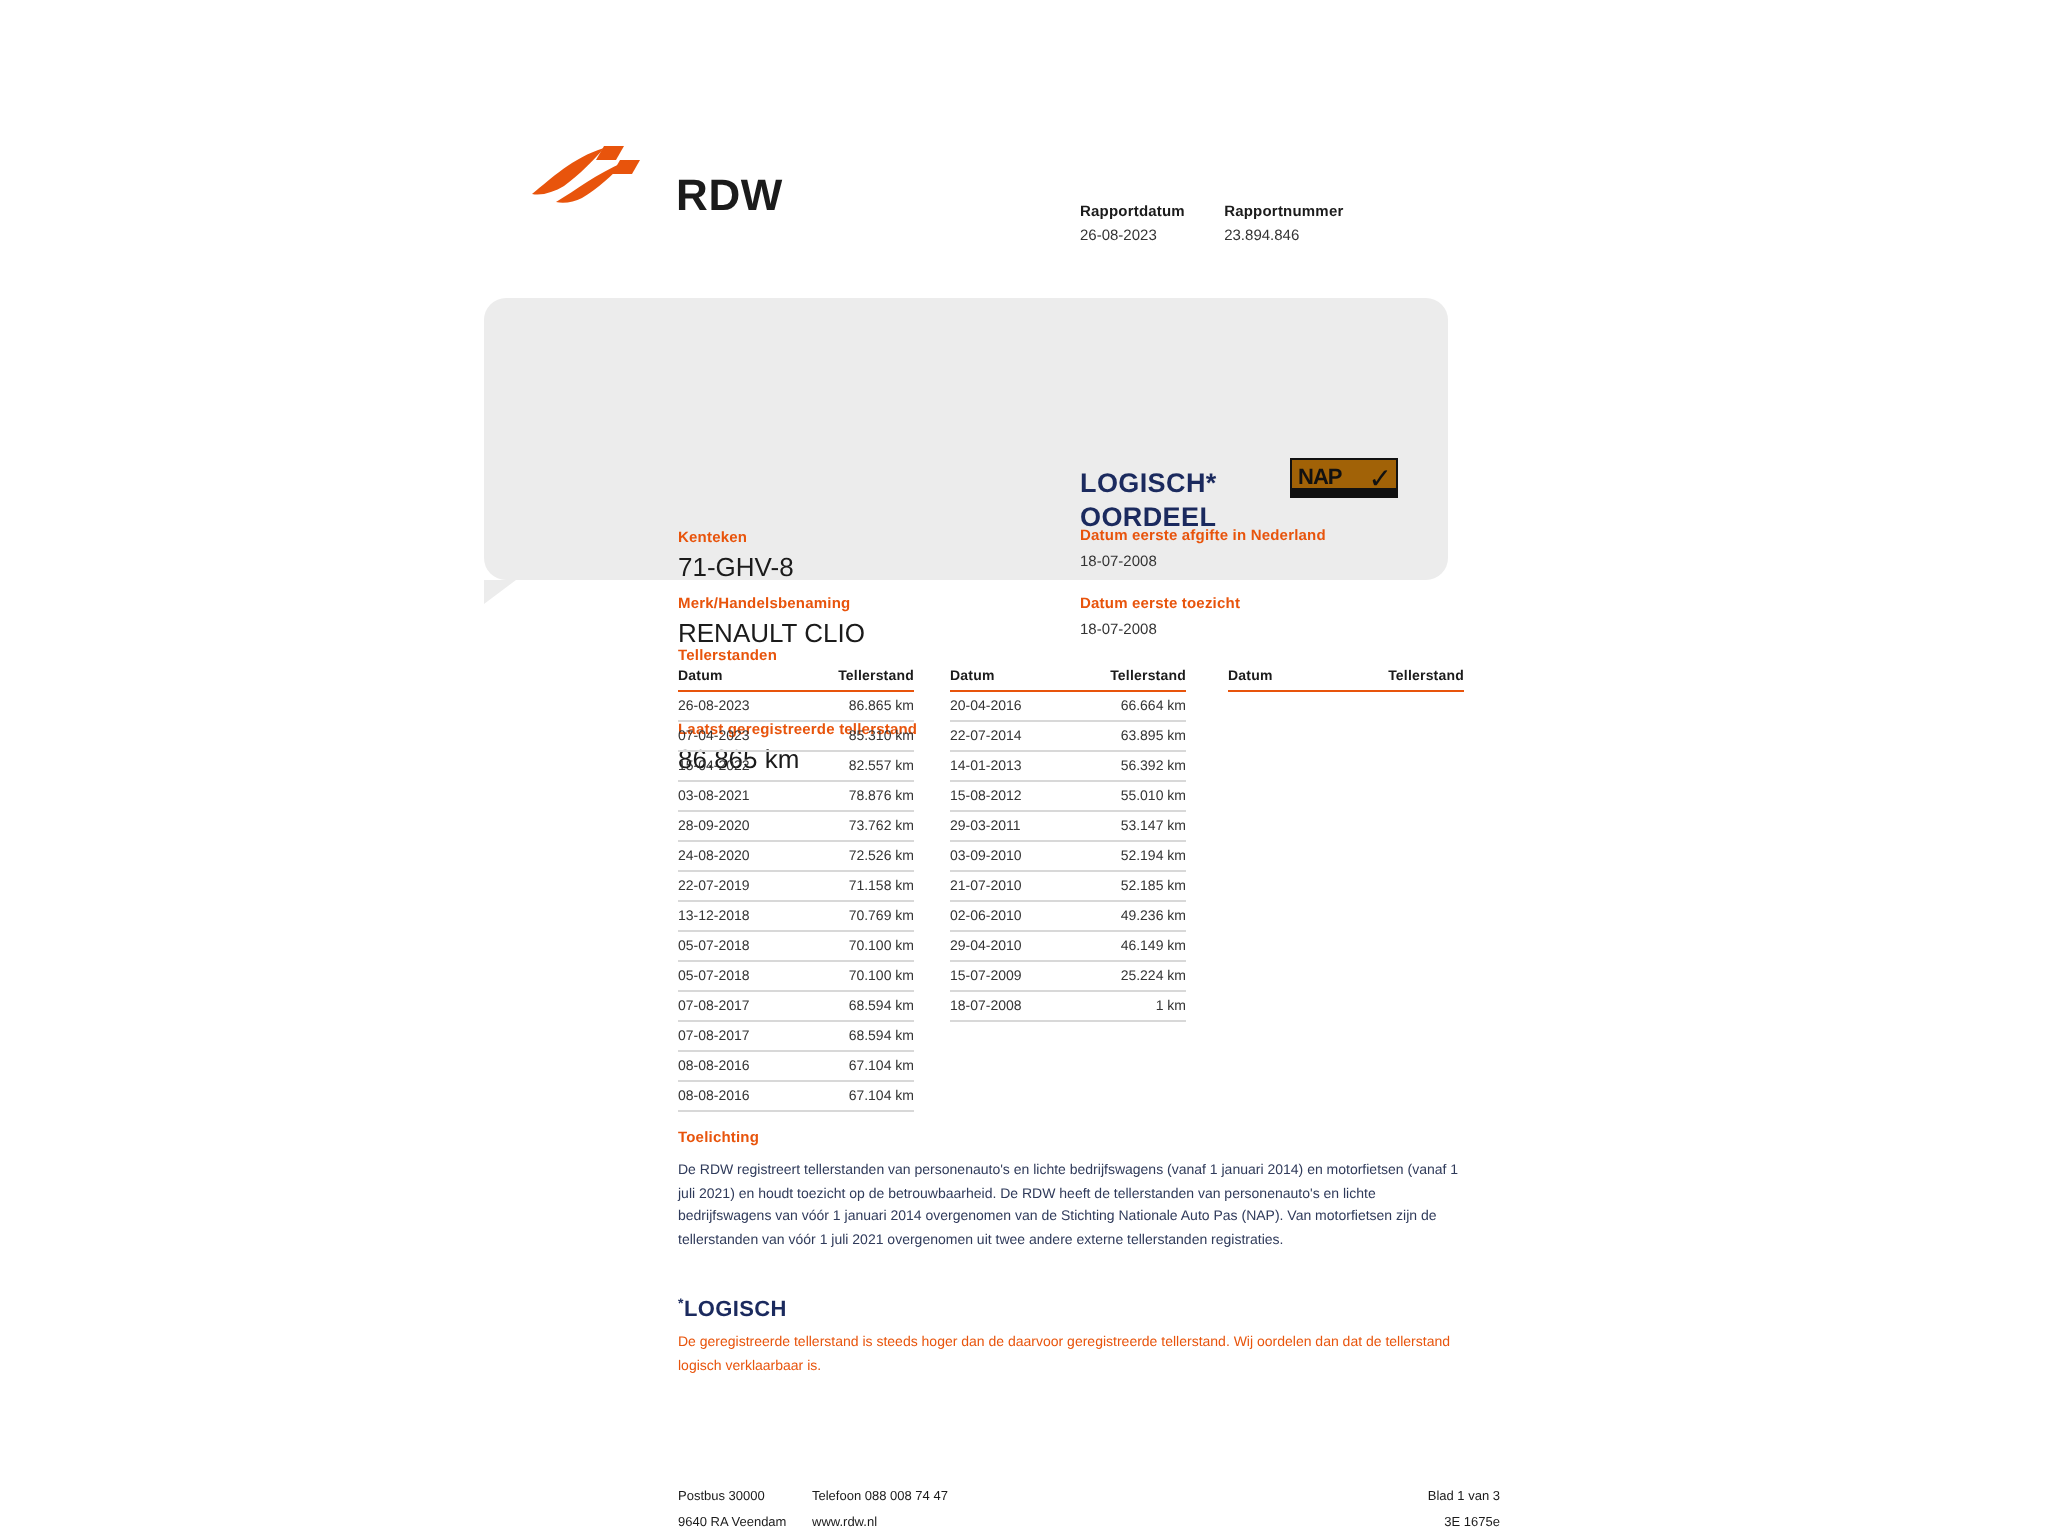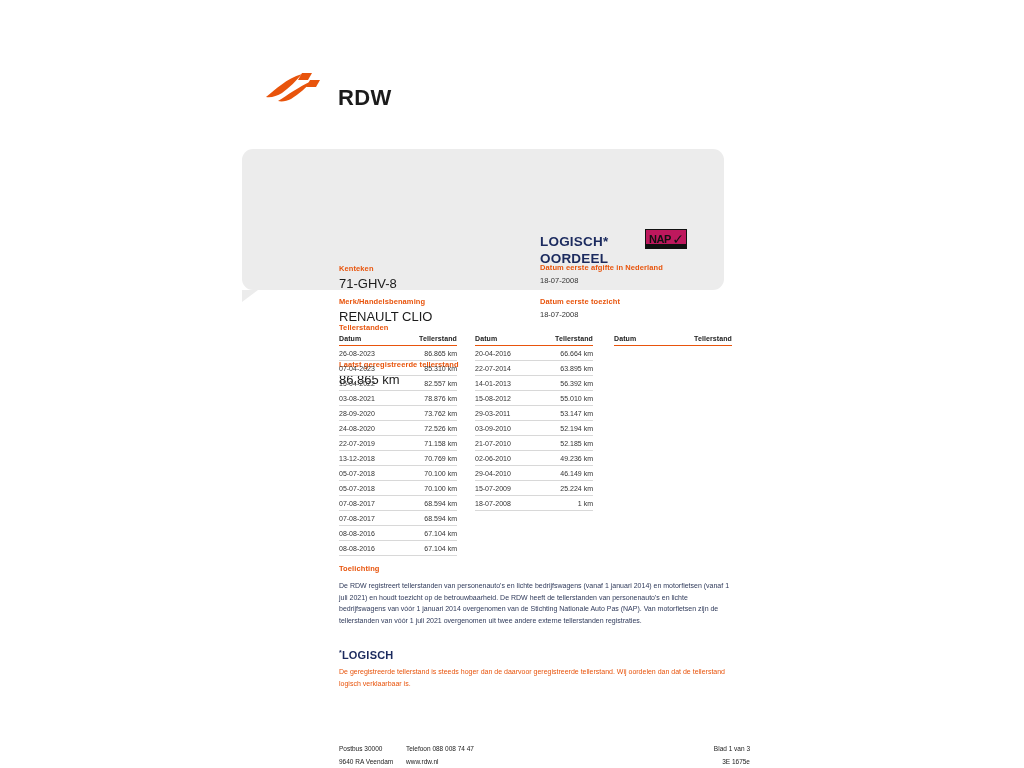--- a/index.html
+++ b/index.html
@@ -122,23 +122,23 @@
     font-size: 13.5px;
     font-weight: bold;
     color: #1b2a5e;
     line-height: 17px;
     letter-spacing: 0.2px;
   }
   .nap-badge {
     position: absolute;
     left: 645px;
     top: 186px;
-    width: 42px;
+    width: 54px;
     height: 20px;
-    background: #be185d;
+    background: #a16207;
     border: 1px solid #111;
     box-sizing: border-box;
   }
   .nap-badge .nap-word {
     position: absolute;
     left: 3px; top: 3px;
     font-size: 11px;
     font-weight: bold;
     color: #111;
     letter-spacing: -0.5px;
@@ -280,20 +280,30 @@
         <path d="M4 26 C14 18, 24 8, 40 3 C34 10, 28 16, 20 22 C15 25, 9 27, 4 26 Z" fill="#e8540c"></path>
         <path d="M16 30 C26 24, 36 16, 50 10 C44 17, 37 23, 29 28 C25 30, 20 31, 16 30 Z" fill="#e8540c"></path>
         <path d="M40 2 L50 2 L46 9 L36 9 Z" fill="#e8540c"></path>
         <path d="M48 9 L58 9 L54 16 L44 16 Z" fill="#e8540c"></path>
       </svg>
     </span>
     <div class="logo-text">RDW</div>
   </div>
 
 
+  <div class="report-meta">
+    <span class="col c1">
+      <span class="lbl">Rapportdatum</span>
+      <span class="val">26-08-2023</span>
+    </span>
+    <span class="col">
+      <span class="lbl">Rapportnummer</span>
+      <span class="val">23.894.846</span>
+    </span>
+  </div>
 
   <div class="summary">
     <div class="sum-label" style="left:97px; top:115px;">Kenteken</div>
     <div class="sum-value" style="left:97px; top:127px;">71-GHV-8</div>
 
     <div class="sum-label" style="left:97px; top:148px;">Merk/Handelsbenaming</div>
     <div class="sum-value" style="left:97px; top:160px;">RENAULT CLIO</div>
 
     <div class="sum-label" style="left:97px; top:211px;">Laatst geregistreerde tellerstand</div>
     <div class="sum-value" style="left:97px; top:223px;">86.865 km</div>

